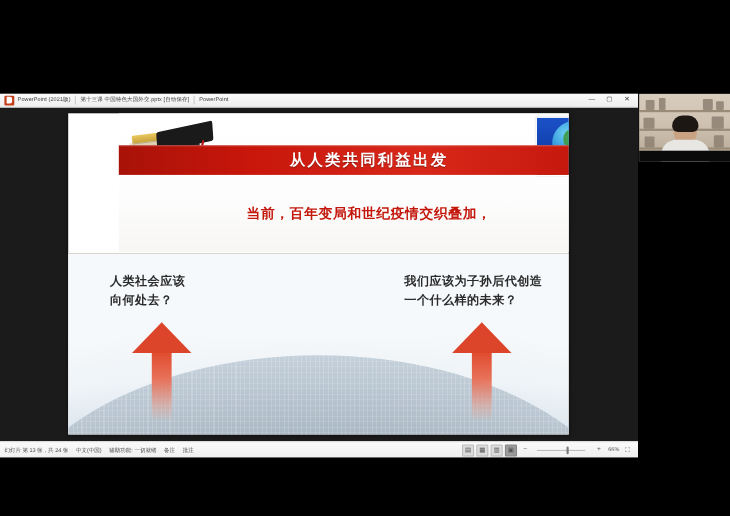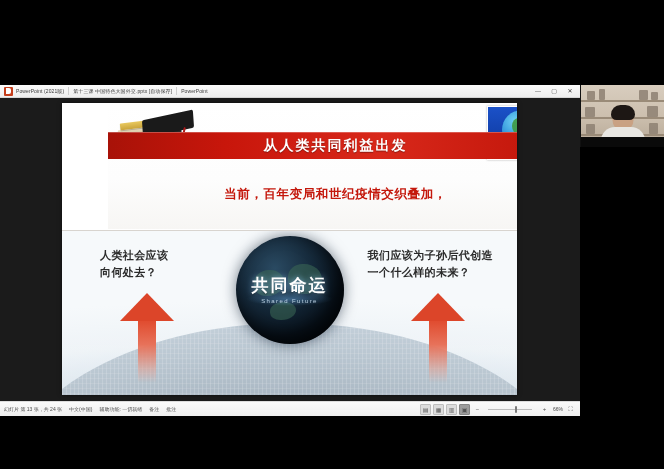--- a/index.html
+++ b/index.html
@@ -387,28 +387,20 @@
           <div class="arrow arrow-right">
             <div class="shaft"></div>
             <div class="head"></div>
           </div>
 
           <div class="q-text q-left" style="white-space:pre-line;">人类社会应该
 向何处去？</div>
           <div class="q-text q-right" style="white-space:pre-line;">我们应该为子孙后代创造
 一个什么样的未来？</div>
 
-          <div id="dark-globe">
-            <div class="g-cont c1"></div>
-            <div class="g-cont c2"></div>
-            <div class="g-cont c3"></div>
-            <div class="g-glow"></div>
-            <div class="g-title">共同命运</div>
-            <div class="g-sub">Shared Future</div>
-          </div>
         </div>
 
       </div>
     </div>
 
     <div id="statusbar">
       <span class="sb-text">幻灯片 第 13 张，共 24 张</span>
       <span class="sb-text">中文(中国)</span>
       <span class="sb-text">辅助功能: 一切就绪</span>
       <span class="sb-text">备注</span>

